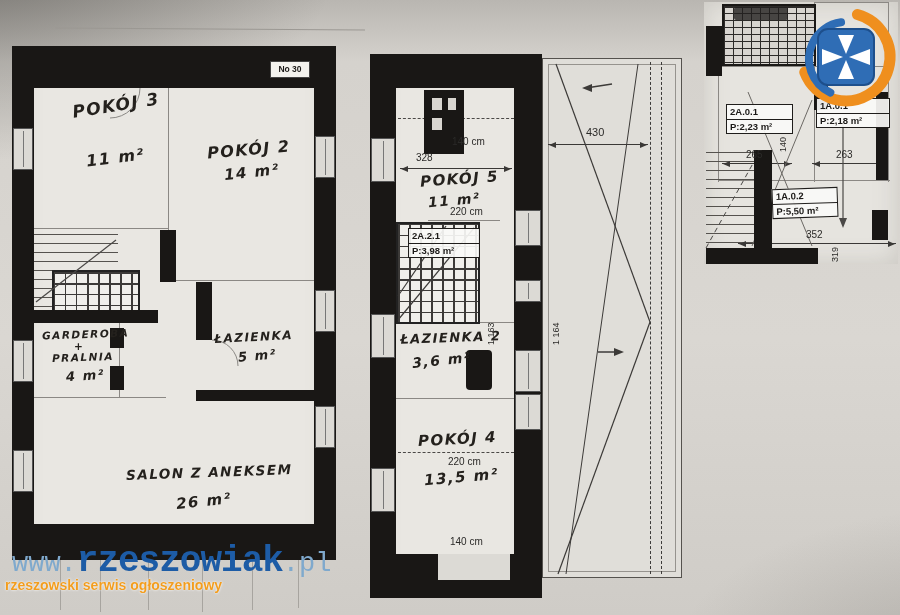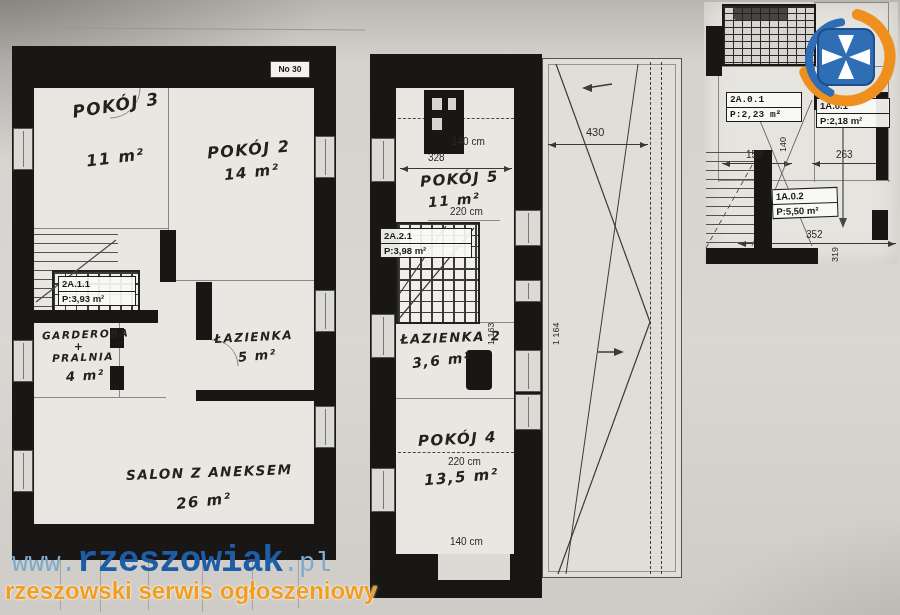--- a/index.html
+++ b/index.html
@@ -40,21 +40,21 @@
             font-size:9.5px; color:#1c1a18; text-align:left; line-height:14px; font-weight:bold; }
   .lblbox .row { padding:0 3px; height:14px; overflow:hidden; }
   .lblbox .row + .row { border-top:1.5px solid #1f1d1b; }
   .chip { background:#f3f2ee; border:1px solid #444; font-size:8.5px; color:#1c1a18;
           text-align:center; line-height:15px; z-index:4; font-weight:bold; }
   .artifact { background:#a7a49f; z-index:1; }
   svg.overlay { position:absolute; left:0; top:0; z-index:2; pointer-events:none; }
   .wm1 { z-index:6; white-space:nowrap; font-family:Liberation Mono, monospace; }
   .wm1 .p1,.wm1 .p3 { font-size:27px; color:#7fa9cd; }
   .wm1 .p2 { font-size:36px; font-weight:bold; color:#1d5ca6; letter-spacing:-1px; }
-  .wm2 { z-index:6; font-size:24px; font-weight:bold; color:#f29d1f; white-space:nowrap;
+  .wm2 { z-index:6; font-size:14px; font-weight:bold; color:#f29d1f; white-space:nowrap;
          text-shadow:0 0 3px rgba(255,255,255,.9), 0 0 1px rgba(255,255,255,.9); }
   .caption { font-size:19px; color:#2b2a28; z-index:5; white-space:nowrap; letter-spacing:.5px; }
 </style>
 </head>
 <body>
 
 <div id="stage">
 
   <div class="abs room" style="left:12px;top:46px;width:324px;height:514px;"></div>
   <div class="abs wall" style="left:12px;top:46px;width:324px;height:42px;"></div>
@@ -78,24 +78,20 @@
   <div class="abs tline" style="left:34px;top:397px;width:132px;height:1px;"></div>
   <div class="abs wall" style="left:160px;top:230px;width:16px;height:52px;"></div>
   <div class="abs wall" style="left:196px;top:282px;width:16px;height:58px;"></div>
   <div class="abs wall" style="left:34px;top:310px;width:124px;height:13px;"></div>
   <div class="abs wall" style="left:196px;top:390px;width:118px;height:11px;"></div>
   <div class="abs wall" style="left:110px;top:328px;width:14px;height:20px;"></div>
   <div class="abs wall" style="left:110px;top:366px;width:14px;height:24px;"></div>
 
   <div class="abs steps" style="left:34px;top:234px;width:84px;height:76px;"></div>
   <div class="abs grid" style="left:52px;top:270px;width:88px;height:48px;"></div>
-  <div class="abs lblbox" style="left:58px;top:276px;width:78px;">
-    <div class="row">2A.1.1</div>
-    <div class="row">P:3,93 m²</div>
-  </div>
 
   <div class="abs hand" style="left:72px;top:95px;font-size:17px;transform:rotate(-9deg);">POKÓJ 3</div>
   <div class="abs hand" style="left:86px;top:148px;font-size:16px;transform:rotate(-7deg);">11 m²</div>
   <div class="abs hand" style="left:207px;top:140px;font-size:16px;transform:rotate(-5deg);">POKÓJ 2</div>
   <div class="abs hand" style="left:224px;top:163px;font-size:15px;transform:rotate(-6deg);">14 m²</div>
   <div class="abs hand" style="left:42px;top:328px;font-size:10.5px;transform:rotate(-2deg);">GARDEROBA</div>
   <div class="abs hand" style="left:74px;top:340px;font-size:10.5px;">+</div>
   <div class="abs hand" style="left:52px;top:351px;font-size:10.5px;transform:rotate(-2deg);">PRALNIA</div>
   <div class="abs hand" style="left:66px;top:368px;font-size:13px;transform:rotate(-4deg);">4 m²</div>
   <div class="abs hand" style="left:214px;top:330px;font-size:12px;transform:rotate(-3deg);">ŁAZIENKA</div>
@@ -119,29 +115,29 @@
   <div class="abs win" style="left:515px;top:394px;width:26px;height:36px;"></div>
 
   <div class="abs wall" style="left:424px;top:90px;width:40px;height:64px;z-index:2;"></div>
   <div class="abs" style="left:432px;top:98px;width:10px;height:12px;background:#d8d5d0;z-index:3;"></div>
   <div class="abs" style="left:448px;top:98px;width:8px;height:12px;background:#d8d5d0;z-index:3;"></div>
   <div class="abs" style="left:432px;top:118px;width:10px;height:12px;background:#d8d5d0;z-index:3;"></div>
 
   <div class="abs dash-h" style="left:398px;top:118px;width:116px;"></div>
   <div class="abs dim" style="left:452px;top:136px;">140 cm</div>
   <div class="abs dimline" style="left:400px;top:168px;width:112px;"></div>
-  <div class="abs dim" style="left:428px;top:152px;">328</div>
+  <div class="abs dim" style="left:416px;top:152px;">328</div>
 
   <div class="abs hand" style="left:420px;top:170px;font-size:15px;transform:rotate(-4deg);">POKÓJ 5</div>
   <div class="abs hand" style="left:428px;top:192px;font-size:14px;transform:rotate(-5deg);">11 m²</div>
   <div class="abs dim" style="left:450px;top:206px;">220 cm</div>
   <div class="abs tline" style="left:428px;top:220px;width:72px;height:1px;"></div>
 
   <div class="abs grid" style="left:396px;top:222px;width:84px;height:102px;"></div>
-  <div class="abs lblbox" style="left:380px;top:228px;width:92px;">
+  <div class="abs lblbox" style="left:408px;top:228px;width:72px;">
     <div class="row">2A.2.1</div>
     <div class="row">P:3,98 m²</div>
   </div>
   <div class="abs tline" style="left:396px;top:322px;width:118px;height:1px;"></div>
 
   <div class="abs hand" style="left:400px;top:330px;font-size:13px;transform:rotate(-2deg);">ŁAZIENKA 2</div>
   <div class="abs hand" style="left:412px;top:352px;font-size:14px;transform:rotate(-6deg);">3,6 m²</div>
   <div class="abs wall" style="left:466px;top:350px;width:26px;height:40px;border-radius:4px;z-index:2;"></div>
   <div class="abs tline" style="left:396px;top:398px;width:118px;height:1px;"></div>
 
@@ -169,35 +165,35 @@
   <div class="abs wall" style="left:876px;top:92px;width:12px;height:88px;"></div>
   <div class="abs wall" style="left:872px;top:210px;width:16px;height:30px;"></div>
 
   <div class="abs tline" style="left:718px;top:66px;width:172px;height:1px;"></div>
   <div class="abs tline" style="left:718px;top:66px;width:1px;height:116px;"></div>
   <div class="abs tline" style="left:814px;top:2px;width:1px;height:180px;"></div>
   <div class="abs tline" style="left:888px;top:2px;width:1px;height:180px;"></div>
   <div class="abs tline" style="left:814px;top:2px;width:74px;height:1px;"></div>
   <div class="abs tline" style="left:718px;top:180px;width:172px;height:1px;"></div>
 
-  <div class="abs lblbox" style="left:726px;top:92px;width:76px;font-family:Liberation Mono, monospace;">
+  <div class="abs lblbox" style="left:726px;top:104px;width:67px;">
     <div class="row">2A.0.1</div>
     <div class="row">P:2,23 m²</div>
   </div>
   <div class="abs lblbox" style="left:816px;top:98px;width:74px;">
     <div class="row">1A.0.1</div>
     <div class="row">P:2,18 m²</div>
   </div>
   <div class="abs lblbox" style="left:772px;top:188px;width:66px;transform:rotate(-2deg);">
     <div class="row">1A.0.2</div>
     <div class="row">P:5,50 m²</div>
   </div>
 
   <div class="abs dimline" style="left:722px;top:163px;width:70px;"></div>
-  <div class="abs dim" style="left:746px;top:149px;">159</div>
+  <div class="abs dim" style="left:746px;top:149px;">265</div>
   <div class="abs vtext" style="left:778px;top:152px;">140</div>
   <div class="abs dimline" style="left:812px;top:163px;width:76px;"></div>
   <div class="abs dim" style="left:836px;top:149px;">263</div>
   <div class="abs dimline" style="left:738px;top:243px;width:158px;"></div>
   <div class="abs dim" style="left:806px;top:229px;">352</div>
   <div class="abs vtext" style="left:830px;top:262px;">319</div>
 
   <div class="abs steps" style="left:706px;top:152px;width:50px;height:98px;"></div>
   <div class="abs wall" style="left:754px;top:150px;width:18px;height:102px;"></div>
   <div class="abs wall" style="left:706px;top:248px;width:112px;height:16px;"></div>

